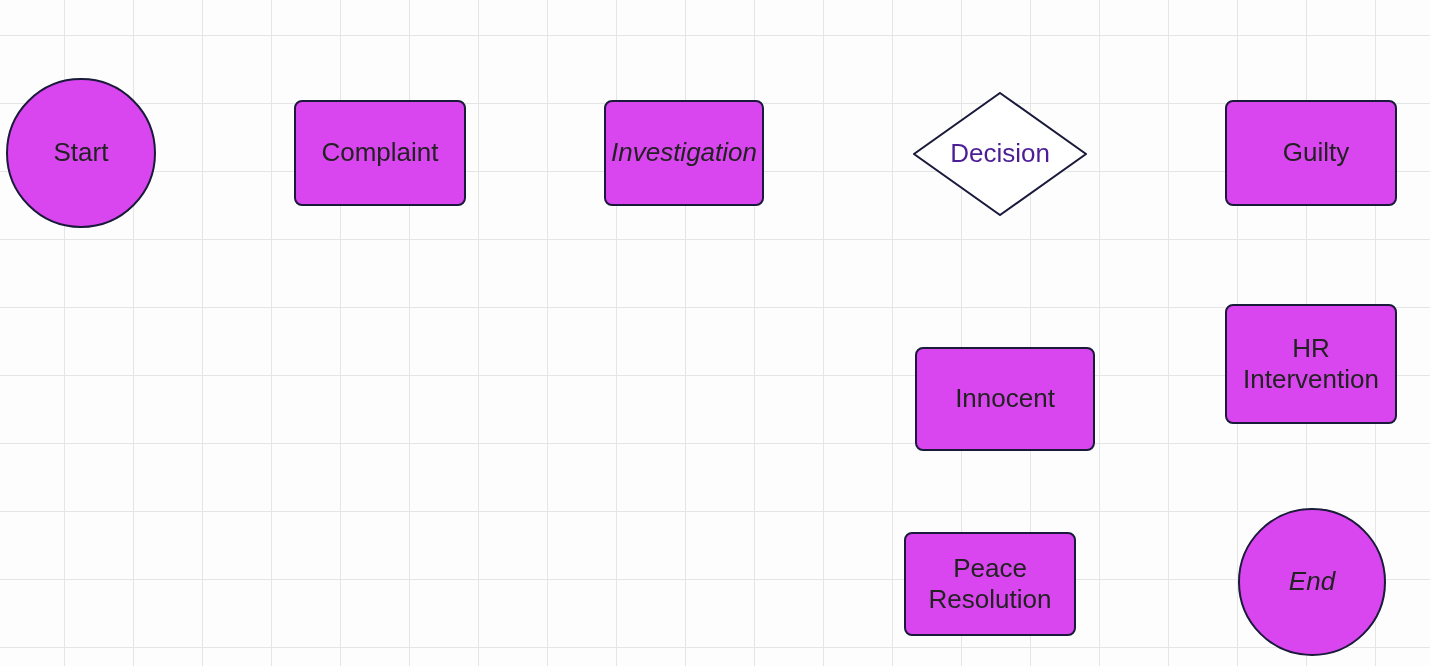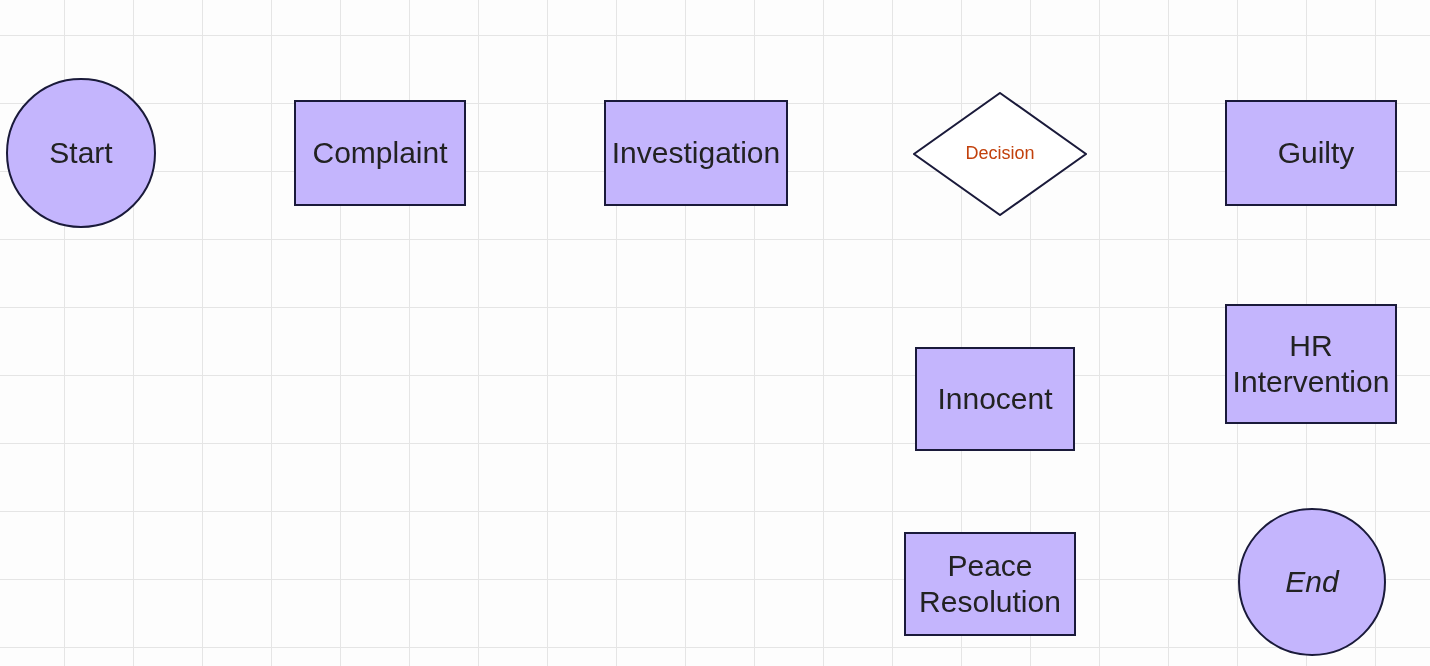--- a/index.html
+++ b/index.html
@@ -38,92 +38,92 @@
         -5px 35px,
         -5px 35px,
         -5px 35px;
     }
     
     .node {
       position: absolute;
       display: flex;
       align-items: center;
       justify-content: center;
-      background-color: #c4b5fd;
+      background-color: #d946ef;
       border: 2px solid #1a1a3a;
-      font-size: 30px;
+      font-size: 26px;
       color: #222;
       text-align: center;
       line-height: 1.2;
       padding: 4px;
     }
     
     .circle {
       border-radius: 50%;
     }
     
     .rect {
-      border-radius: 0;
+      border-radius: 8px;
     }
     
     .diamond-wrap {
       position: absolute;
       display: flex;
       align-items: center;
       justify-content: center;
     }
     
     .diamond-svg {
       position: absolute;
       top: 0;
       left: 0;
       width: 100%;
       height: 100%;
     }
     
     .diamond-label {
       position: relative;
-      font-size: 18px;
-      color: #c2410c;
+      font-size: 26px;
+      color: #4c1d95;
       text-align: left;
       line-height: 1.2;
       z-index: 2;
       max-width: 105px;
       word-break: break-word;
     }
   </style>
 </head>
 <body>
 
 <div class="grid-bg"></div>
 
 <div class="node circle" style="left: 6px; top: 78px; width: 150px; height: 150px;">
   <span>Start</span>
 </div>
 
 <div class="node rect" style="left: 294px; top: 100px; width: 172px; height: 106px;">
   <span>Complaint</span>
 </div>
 
-<div class="node rect" style="left: 604px; top: 100px; width: 184px; height: 106px;">
+<div class="node rect" style="left: 604px; top: 100px; width: 160px; height: 106px; font-style: italic;">
   <span>Investigation</span>
 </div>
 
 <div class="diamond-wrap" style="left: 913px; top: 92px; width: 174px; height: 124px;">
   <svg class="diamond-svg" viewBox="0 0 174 124">
     <polygon points="87,1 173,62 87,123 1,62" fill="#ffffff" stroke="#1a1a3a" stroke-width="2"></polygon>
   </svg>
   <span class="diamond-label">Decision</span>
 </div>
 
 <div class="node rect" style="left: 1225px; top: 100px; width: 172px; height: 106px; padding-left: 14px;">
   <span>Guilty</span>
 </div>
 
-<div class="node rect" style="left: 915px; top: 347px; width: 160px; height: 104px;">
+<div class="node rect" style="left: 915px; top: 347px; width: 180px; height: 104px;">
   <span>Innocent</span>
 </div>
 
 <div class="node rect" style="left: 1225px; top: 304px; width: 172px; height: 120px;">
   <span>HR Intervention</span>
 </div>
 
 <div class="node rect" style="left: 904px; top: 532px; width: 172px; height: 104px;">
   <span>Peace Resolution</span>
 </div>

